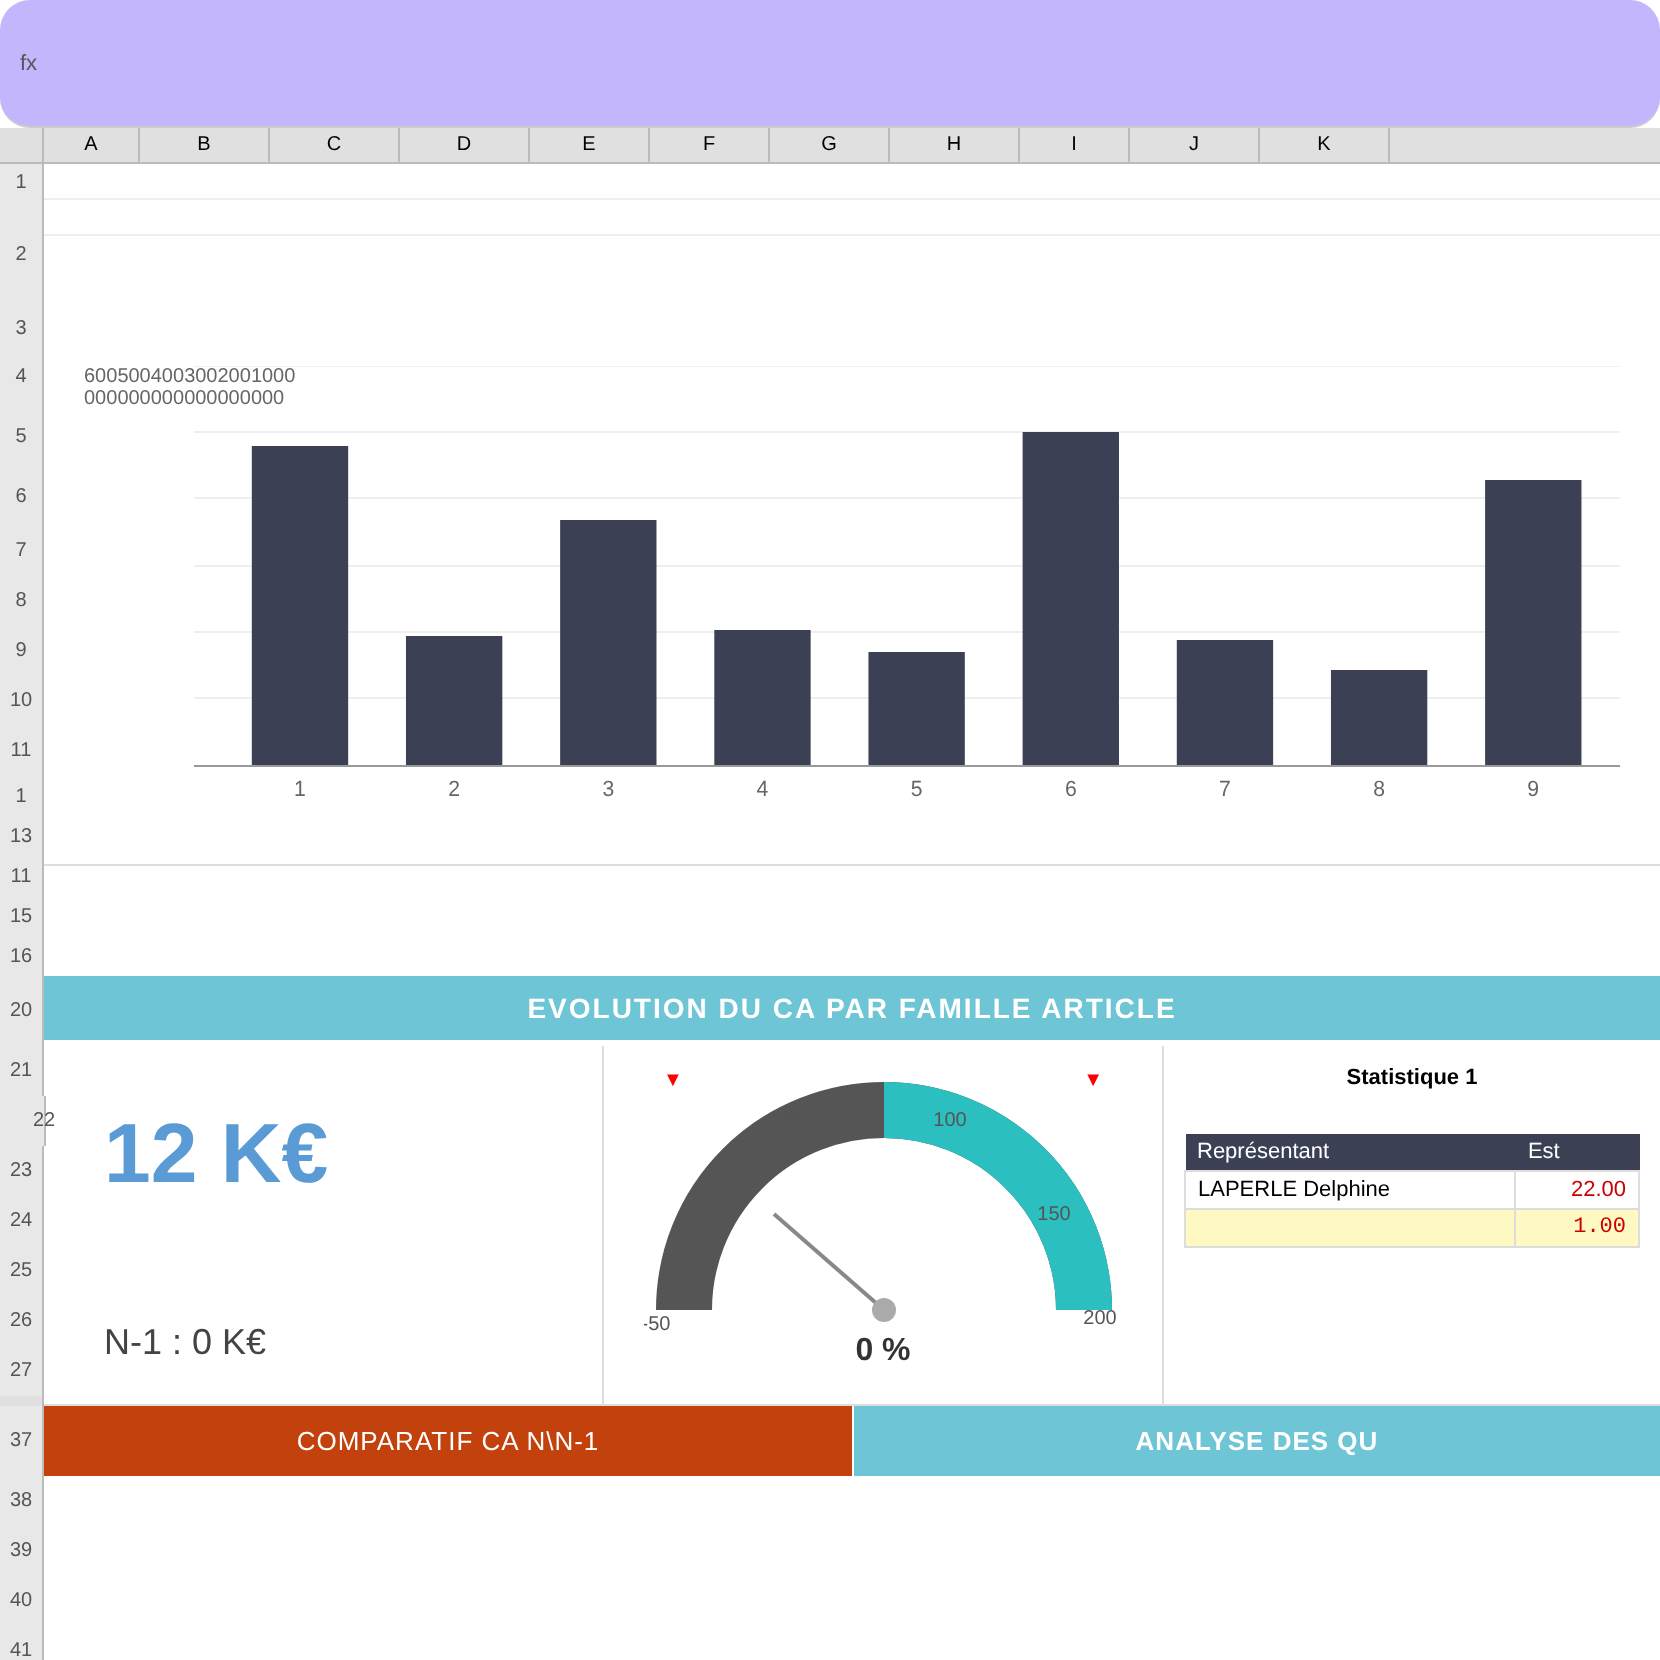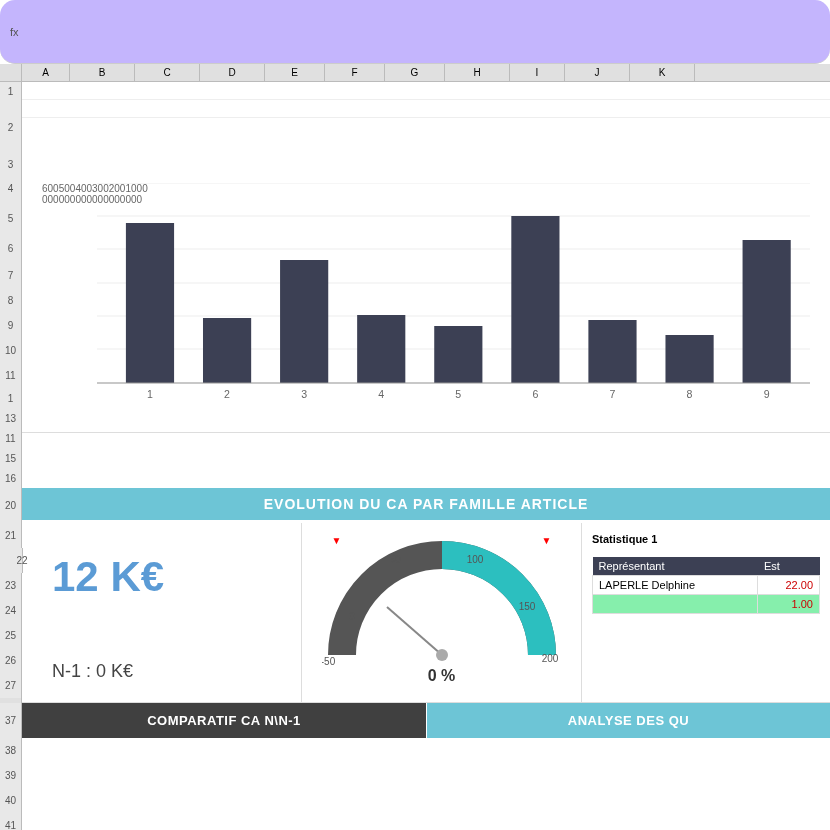--- a/index.html
+++ b/index.html
@@ -158,60 +158,61 @@
       border-right: 1px solid #ddd;
     }
 
     
     .stats-panel {
       flex: 1;
       padding: 10px;
       font-size: 11px;
     }
     .stats-title {
-      text-align: left;
-      font-weight: bold;
-      margin-bottom: 12px;
+      text-align: center;
+      font-weight: bold;
+      margin-bottom: 22px;
     }
     .stats-table {
       width: 100%;
       border-collapse: collapse;
     }
     .stats-table th {
       background: #3c4054;
       color: white;
       padding: 3px 6px;
       text-align: left;
       font-weight: normal;
     }
     .stats-table td {
       padding: 3px 6px;
       border: 1px solid #ddd;
     }
     .stats-table tr:nth-child(2) td {
-      background: #86efac;
+      background: #fef9c3;
+      font-family: Liberation Mono, monospace;
     }
     .stats-table tr:nth-child(3) td {
       background: white;
     }
     .stats-table .num {
       text-align: right;
       color: #c00;
     }
 
     
     .bottom-titles {
       display: flex;
       height: 35px;
     }
     .bottom-title-left {
       width: 50%;
-      background: #404040;
+      background: #c2410c;
       color: white;
-      font-weight: bold;
+      font-weight: normal;
       font-size: 13px;
       display: flex;
       align-items: center;
       justify-content: center;
       letter-spacing: 0.5px;
     }
     .bottom-title-right {
       width: 50%;
       background: #6dc5d6;
       color: white;

